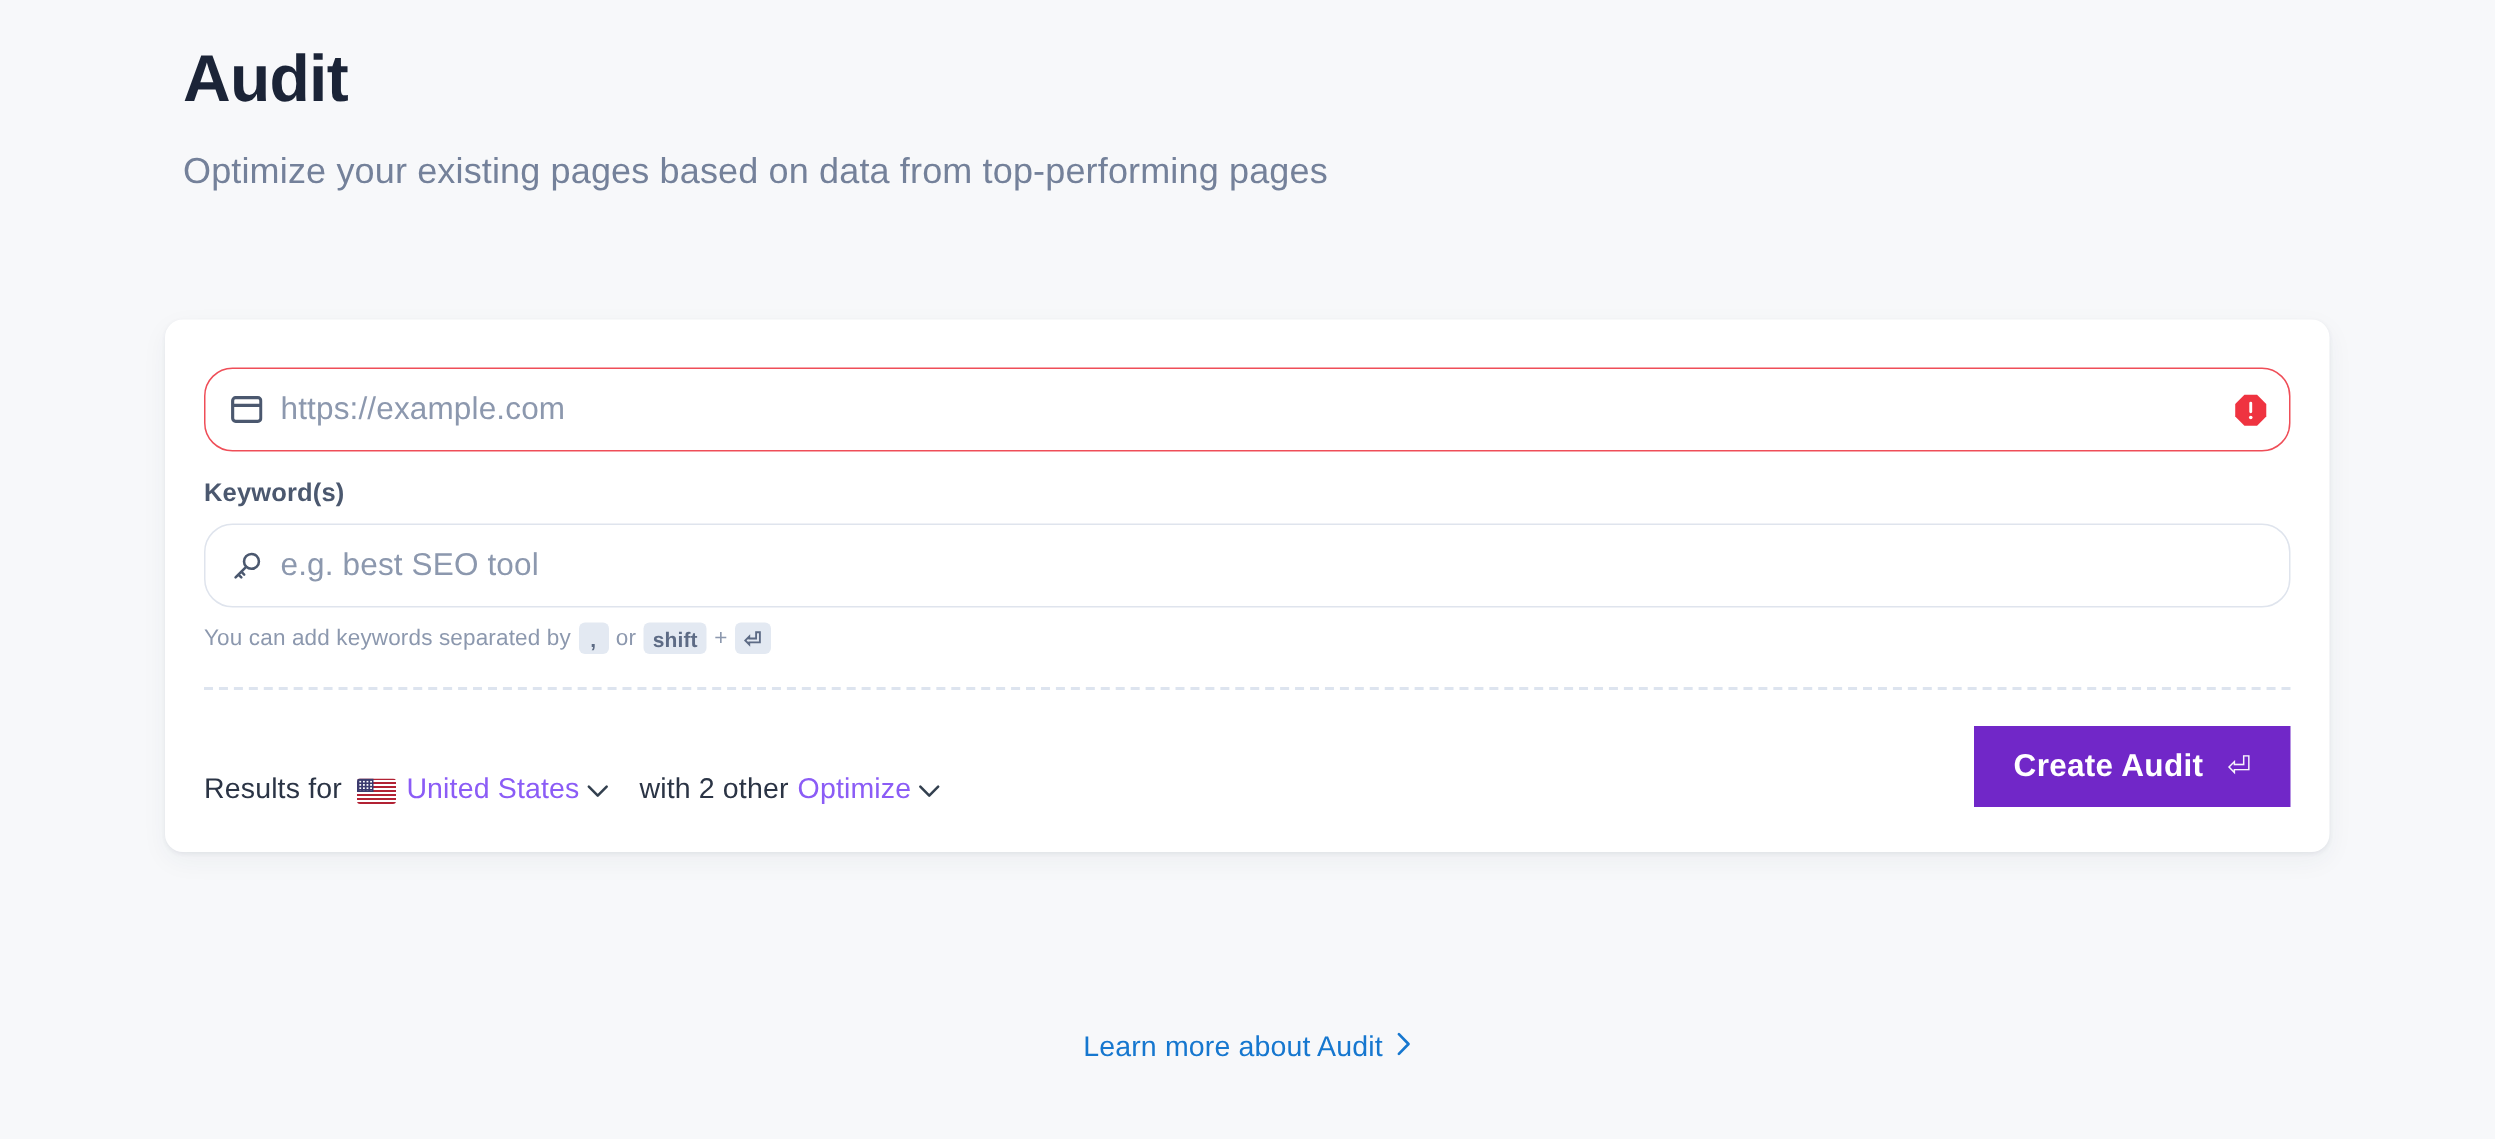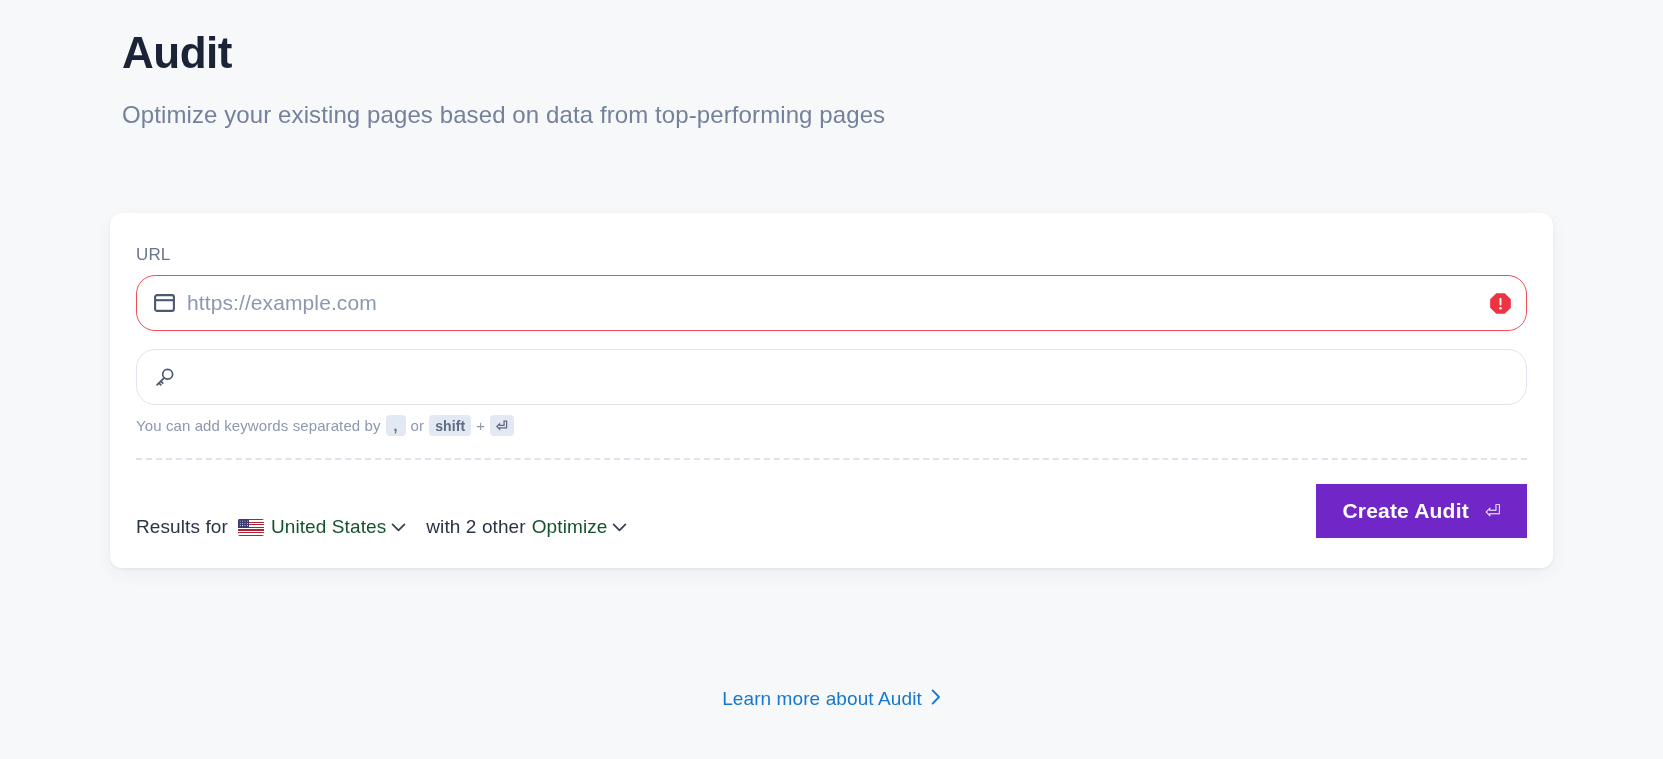--- a/index.html
+++ b/index.html
@@ -211,21 +211,21 @@
   }
   .flag .canton::after {
     content: "";
     position: absolute; inset: 1px;
     background-image:
       radial-gradient(circle, #fff 0.6px, transparent 0.7px);
     background-size: 2.4px 2.2px;
   }
 
   .link-btn {
-    color: #14532d;
+    color: #8b5cf6;
     cursor: pointer;
     text-decoration: none;
     display: inline-flex;
     align-items: center;
   }
 
   .chevron {
     display: inline-block;
     margin-left: 5px;
     color: #33404f;
@@ -288,21 +288,20 @@
 
 <div class="page">
 
   <div class="header">
     <h1 class="page-title">Audit</h1>
     <div class="page-subtitle">Optimize your existing pages based on data from top-performing pages</div>
   </div>
 
   <div class="card">
 
-    <div class="field-label">URL</div>
 
     <div class="input-wrap error">
       <span class="input-icon">
         <svg width="21" height="18" viewBox="0 0 21 18" fill="none" aria-hidden="true">
           <rect x="1.1" y="1.1" width="18.8" height="15.8" rx="2" stroke="#4b586f" stroke-width="2.1"></rect>
           <line x1="1.1" y1="6.2" x2="19.9" y2="6.2" stroke="#4b586f" stroke-width="2.1"></line>
         </svg>
       </span>
       <input class="text-input" type="text" placeholder="https://example.com" style="">
       <span class="error-icon">
@@ -310,28 +309,30 @@
           <path d="M7.6 1.2h8.8l6.4 6.4v8.8l-6.4 6.4H7.6L1.2 16.4V7.6z" fill="#ef3340"></path>
           <rect x="11" y="6" width="2" height="8" rx="1" fill="#ffffff"></rect>
           <circle cx="12" cy="17" r="1.25" fill="#ffffff"></circle>
         </svg>
       </span>
     </div>
 
 
     <div class="spacer-18"></div>
 
+    <div class="field-label strong">Keyword(s)</div>
 
     <div class="input-wrap">
       <span class="input-icon">
         <svg width="21" height="21" viewBox="0 0 22 22" fill="none" aria-hidden="true">
           <circle cx="14.3" cy="7.6" r="5.2" stroke="#4b586f" stroke-width="1.8"></circle>
           <path d="M10.6 11.4L3.2 18.8M5.2 16.8l2 2M7.2 14.8l2 2" stroke="#4b586f" stroke-width="1.8" stroke-linecap="round"></path>
         </svg>
       </span>
+      <input class="text-input" type="text" placeholder="e.g. best SEO tool" style="">
     </div>
 
     <div class="helper-row">
       <span>You can add keywords separated by</span>
       <span class="kbd">,</span>
       <span>or</span>
       <span class="kbd">shift</span>
       <span>+</span>
       <span class="kbd">⏎</span>
     </div>

